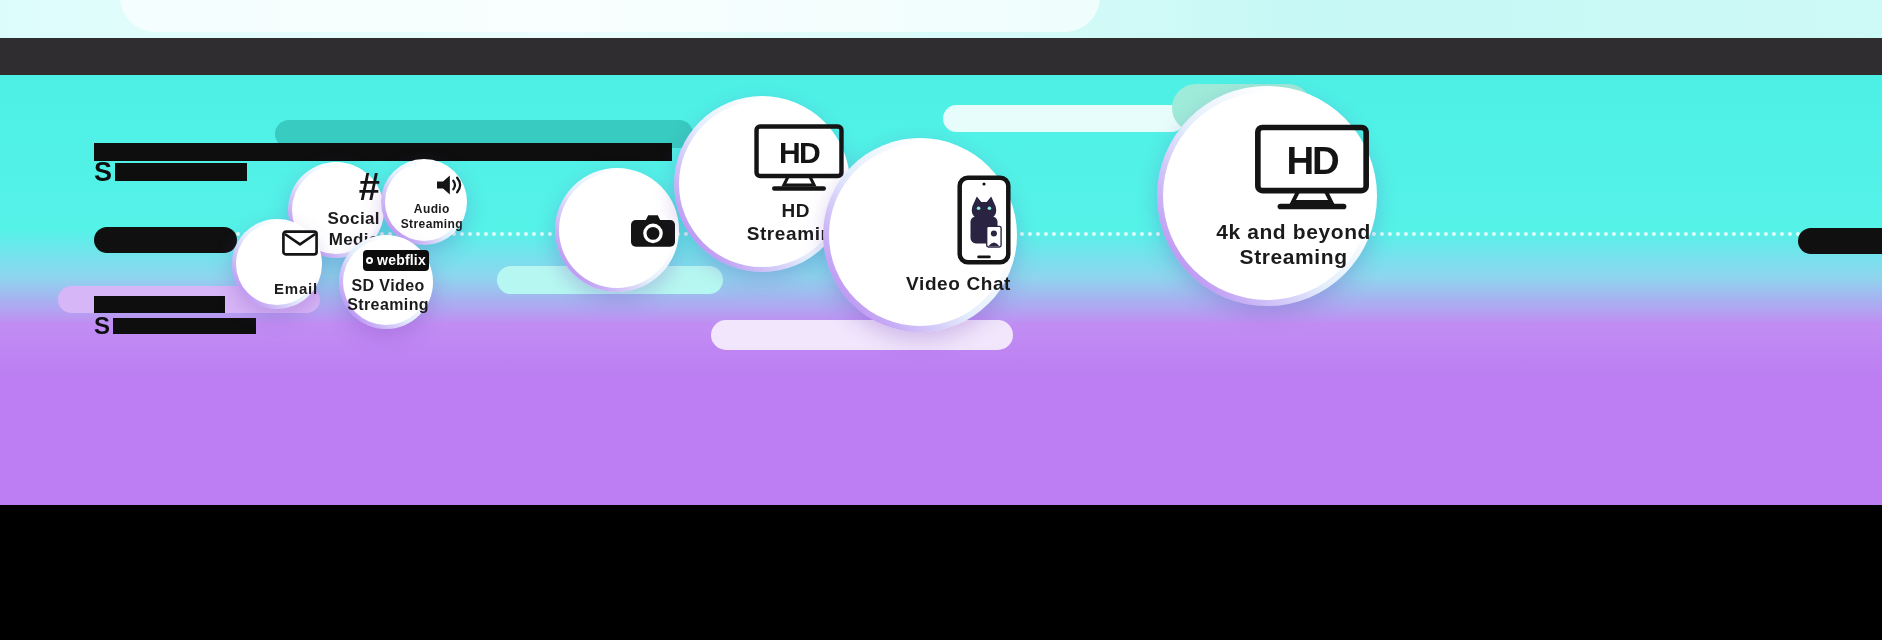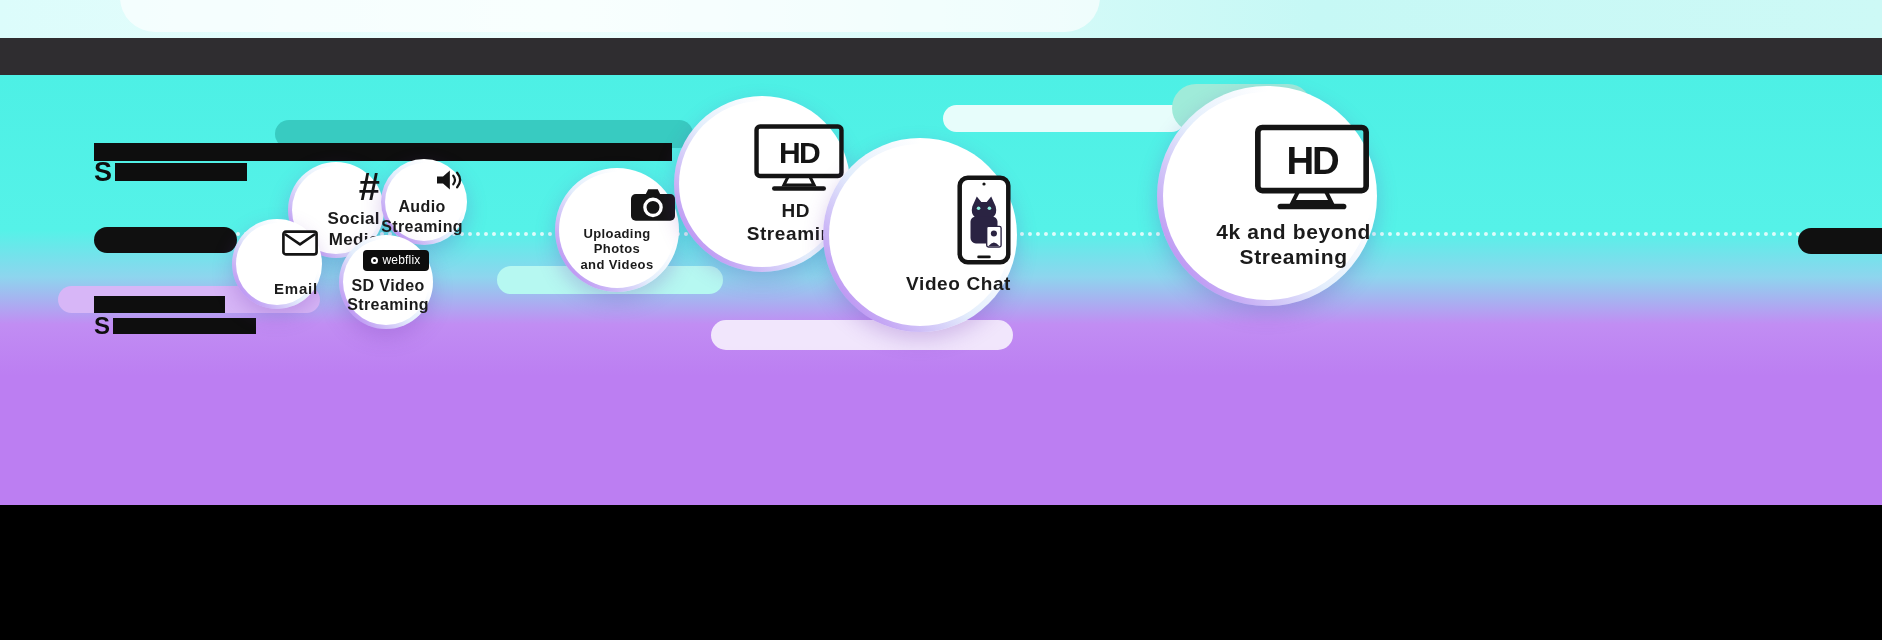--- a/index.html
+++ b/index.html
@@ -51,38 +51,38 @@
     display:flex;flex-direction:column;align-items:flex-end;justify-content:center;gap:5px;}
   .bubble-label{white-space:pre-line;text-align:center;color:#1b1b1b;
     font-weight:700;line-height:1.2;letter-spacing:.4px;}
 
   .b-email{left:232px;top:219px;width:90px;height:90px;}
   .b-email .bubble-label{font-size:15px;letter-spacing:.8px;margin-top:19px;}
   .b-social{left:288px;top:162px;width:96px;height:96px;}
   .b-social .bubble-label{font-size:17px;}
   .b-social .hash{font-size:38px;font-weight:800;color:#141414;line-height:.9;}
   .b-audio{left:381px;top:159px;width:86px;height:86px;}
-  .b-audio .bubble-label{font-size:16px;}
+  .b-audio .bubble-label{font-size:12px;}
   .b-sd{left:339px;top:235px;width:94px;height:94px;}
   .b-sd .bubble-label{font-size:16px;}
   .b-upload{left:555px;top:168px;width:124px;height:124px;}
   .b-upload .bubble-label{font-size:13px;}
   .b-hd{left:674px;top:96px;width:176px;height:176px;padding:5px;}
   .b-hd .bubble-label{font-size:19px;font-weight:600;letter-spacing:.6px;}
   .b-vc{left:823px;top:138px;width:194px;height:194px;padding:6px;}
   .b-vc .bubble-label{font-size:19px;font-weight:600;letter-spacing:.6px;}
   .b-4k{left:1157px;top:86px;width:220px;height:220px;padding:6px;}
   .b-4k .bubble-label{font-size:21px;font-weight:600;letter-spacing:.6px;}
   .b-hd .bubble-core,.b-vc .bubble-core,.b-4k .bubble-core{gap:8px;}
 
   
   .wfx{display:flex;align-items:center;justify-content:center;gap:4px;
     width:66px;height:21px;border-radius:4px;background:#0d0d0d;}
   .wfx-dot{width:7px;height:7px;border-radius:50%;border:2px solid #fff;box-sizing:border-box;}
-  .wfx-text{color:#fff;font-size:12px;font-weight:400;letter-spacing:.2px;}
+  .wfx-text{color:#fff;font-size:14px;font-weight:700;letter-spacing:.2px;}
 </style>
 </head>
 <body>
 
 <div class="stage">
 
   <div class="band-top">
     <div class="band-top-blob"></div>
   </div>
   <div class="navbar"></div>
@@ -153,22 +153,20 @@
     </div>
   </div>
 
   <div class="bubble b-upload">
     <div class="bubble-core">
       <svg width="44" height="33" viewBox="0 0 46 34">
         <rect x="0" y="6" width="46" height="28" rx="5" fill="#141414"></rect>
         <path d="M15 7 L18 1 h10 l3 6 z" fill="#141414"></path>
         <circle cx="23" cy="20" r="8.5" fill="none" stroke="#fff" stroke-width="3.5"></circle>
       </svg>
-      <div class="bubble-label">Uploading Photos
-and Videos</div>
     </div>
   </div>
 
   <div class="bubble b-hd">
     <div class="bubble-core">
       <svg width="92" height="69" viewBox="0 0 104 78">
         <rect x="4" y="4" width="96" height="56" rx="4" fill="none" stroke="#141414" stroke-width="5"></rect>
         <text x="52" y="45" text-anchor="middle" font-family="Liberation Sans, sans-serif" font-size="34" font-weight="800" letter-spacing="-2" fill="#141414">HD</text>
         <path d="M40 60 h24 l5 10 h-34 z" fill="none" stroke="#141414" stroke-width="3.5"></path>
         <line x1="24" y1="74" x2="80" y2="74" stroke="#141414" stroke-width="5" stroke-linecap="round"></line>

